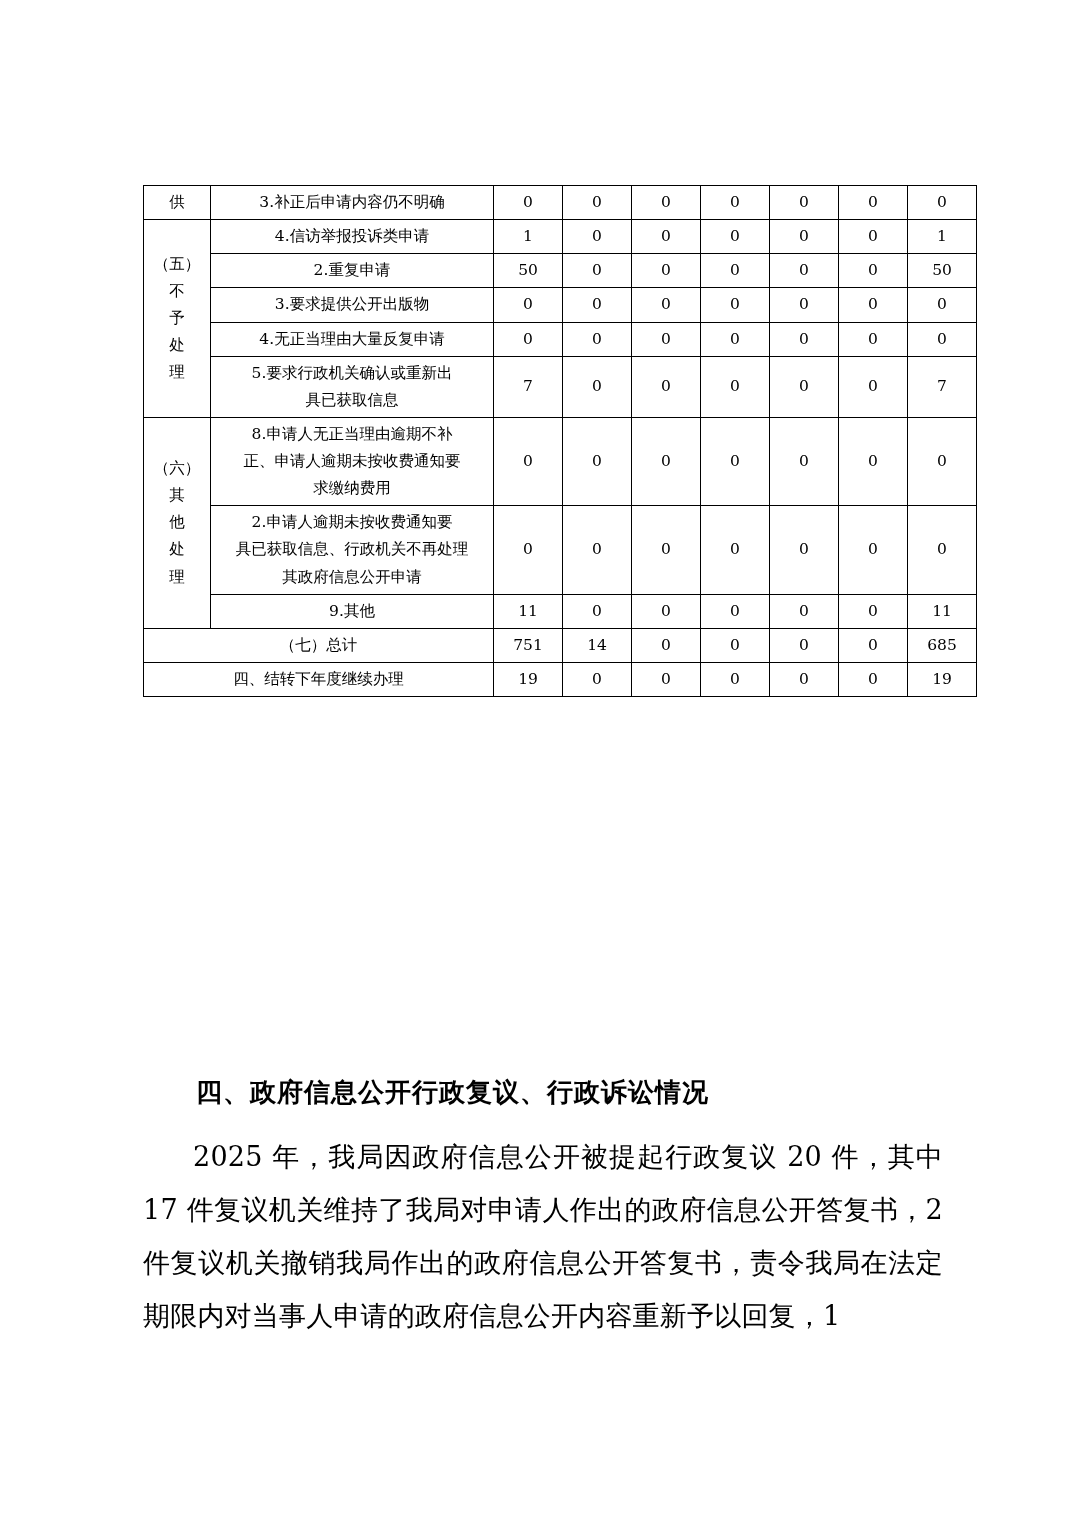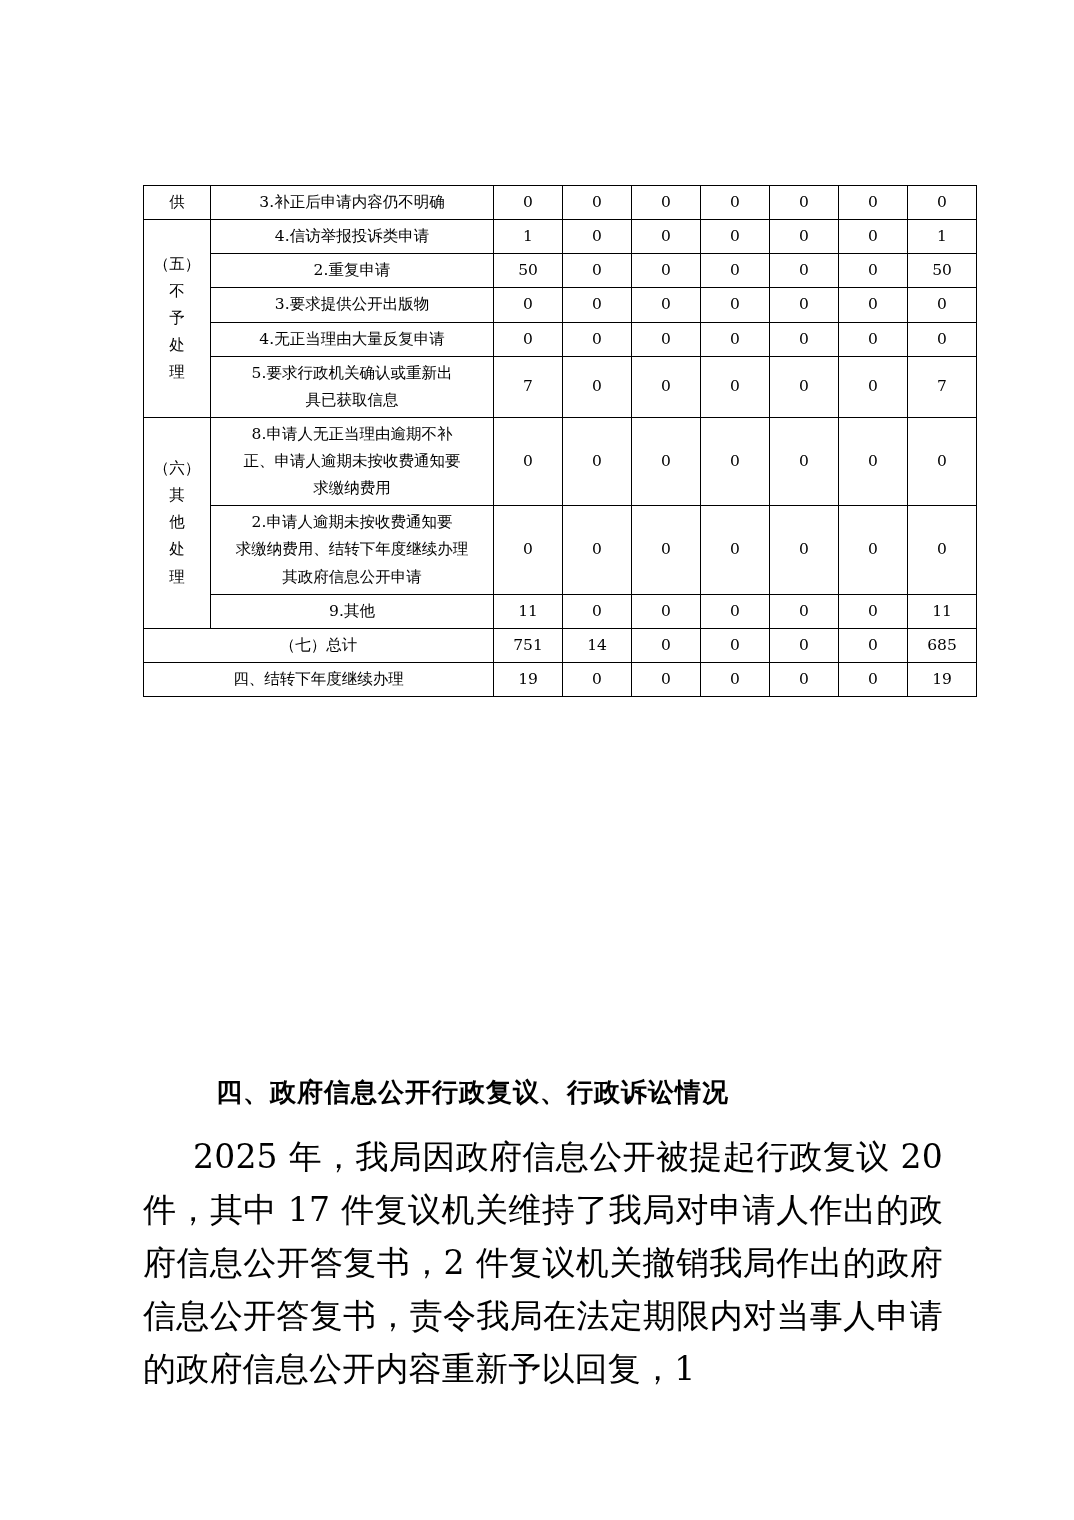--- a/index.html
+++ b/index.html
@@ -66,28 +66,27 @@
   }
   
   .section-title {
     position: absolute;
     left: 196px;
     top: 1075px;
     font-size: 26px;
     font-weight: bold;
     letter-spacing: 1px;
     font-family: Liberation Mono, monospace;
-    margin-left: 20px;
   }
   .body-text {
     position: absolute;
     left: 143px;
     top: 1130px;
     width: 800px;
-    font-size: 33px;
+    font-size: 27px;
     line-height: 53px;
     text-align: justify;
     letter-spacing: 0.2px;
   }
   .indent { display: inline-block; width: 50px; }
 </style>
 </head>
 <body>
 
 <div class="page">
@@ -191,21 +190,21 @@
         <td class="num">0</td>
         <td class="num">0</td>
         <td class="num">0</td>
         <td class="num">0</td>
         <td class="num">0</td>
       </tr>
 
       <tr>
         <td class="desc multi">
           <div>2.申请人逾期未按收费通知要</div>
-          <div>求缴纳费用、结转下年度继续办理</div>
+          <div>具已获取信息、行政机关不再处理</div>
           <div>其政府信息公开申请</div>
         </td>
         <td class="num">0</td>
         <td class="num">0</td>
         <td class="num">0</td>
         <td class="num">0</td>
         <td class="num">0</td>
         <td class="num">0</td>
         <td class="num">0</td>
       </tr>

